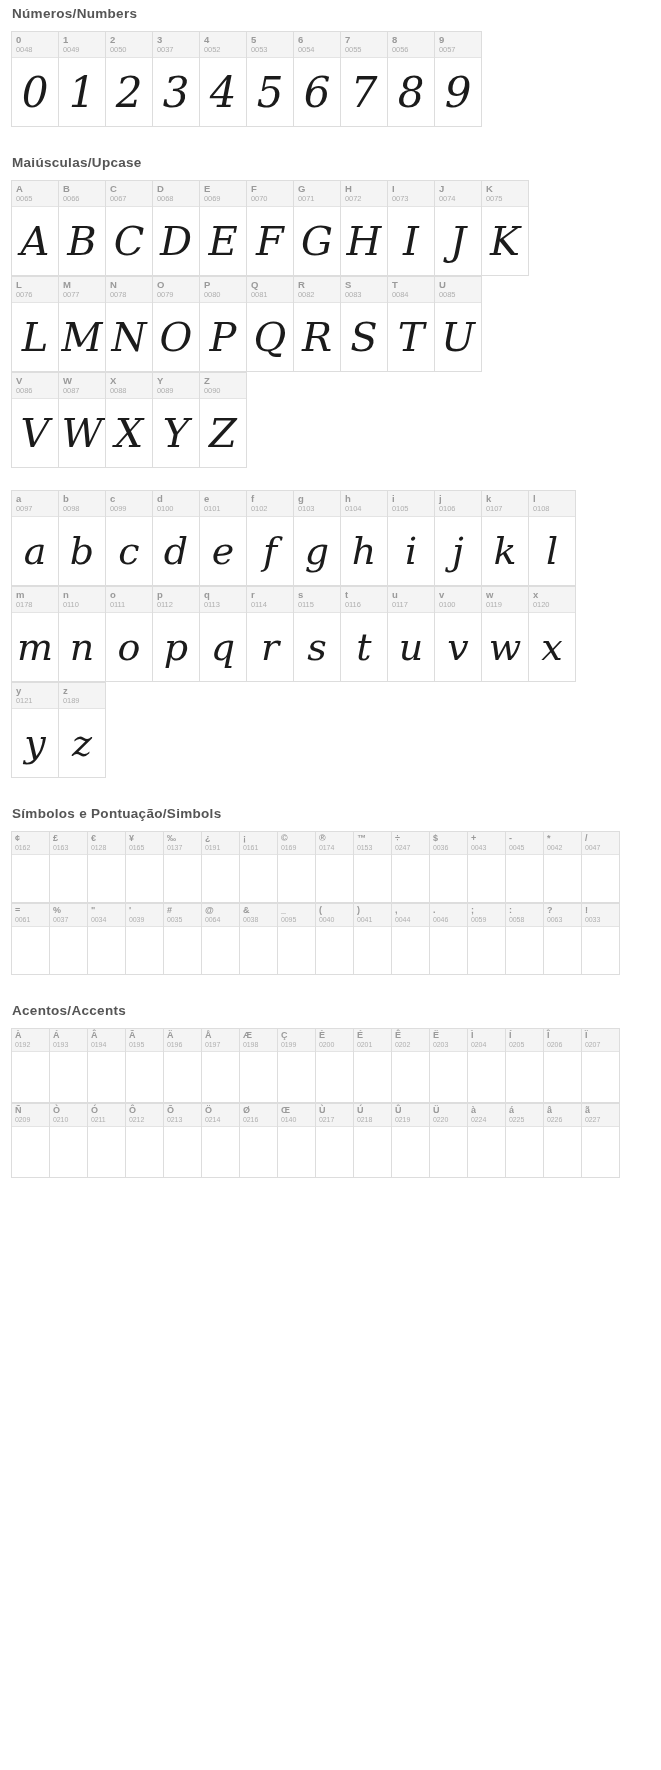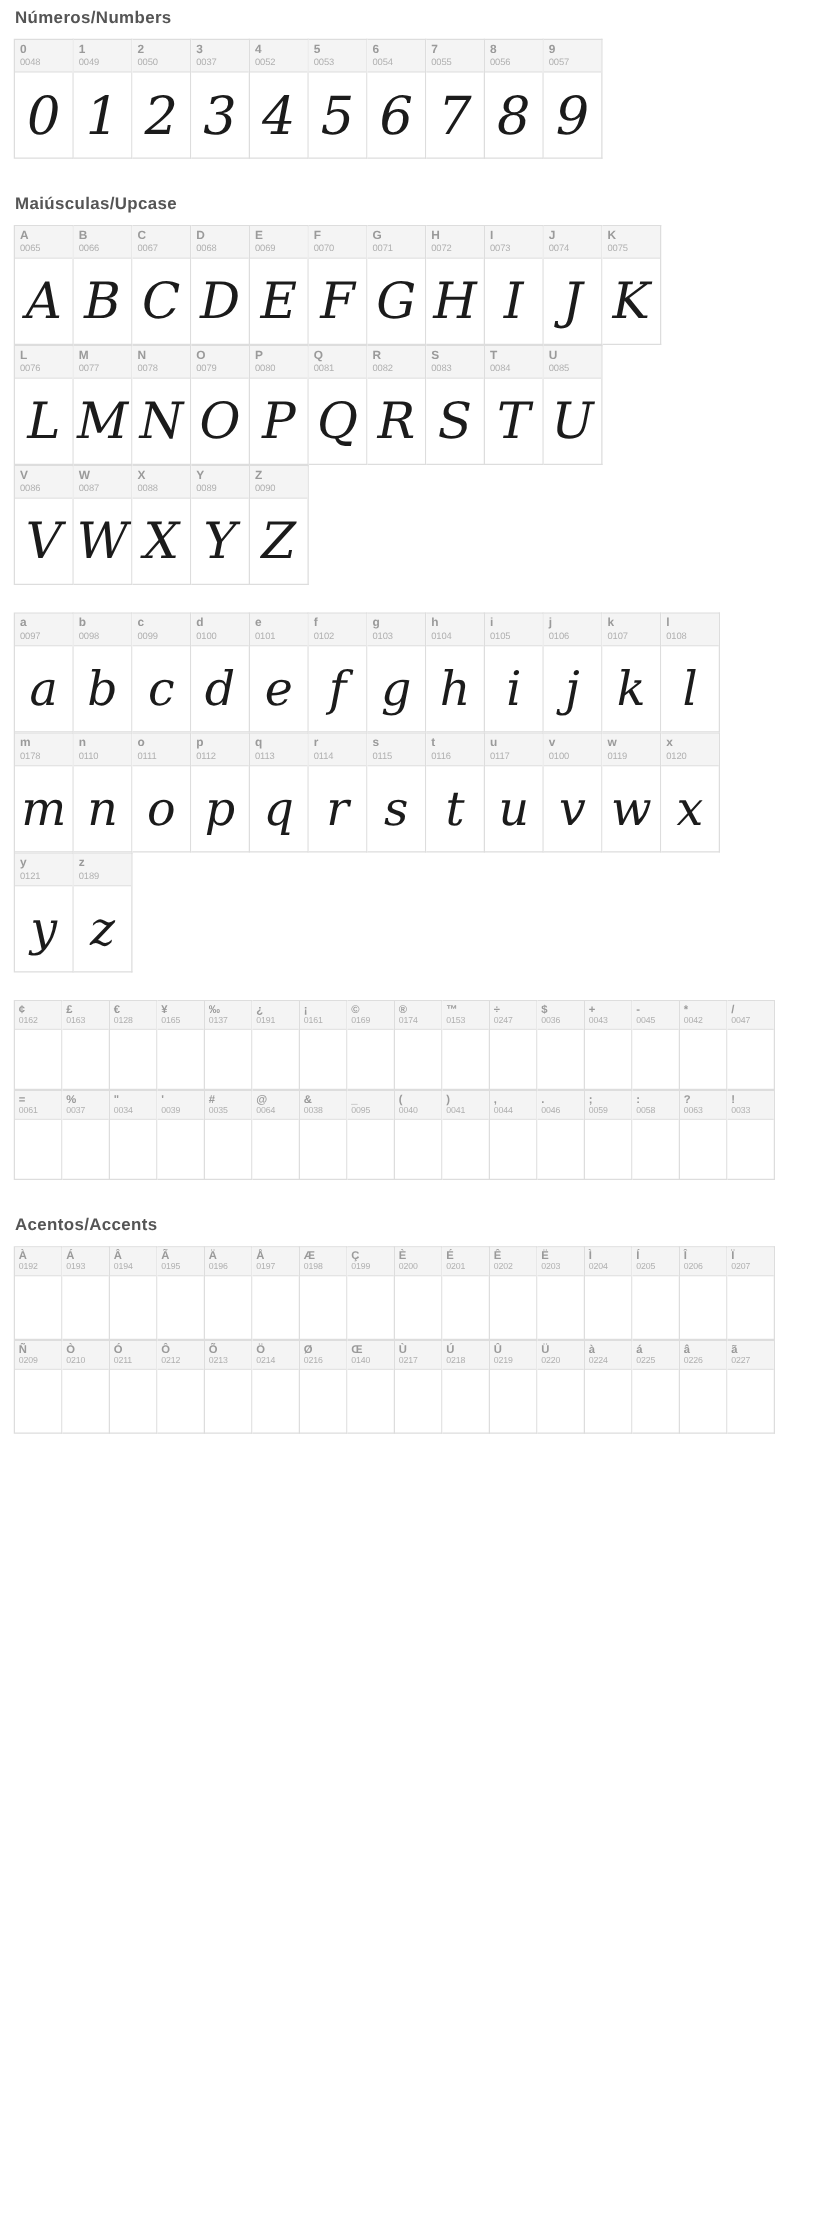--- a/index.html
+++ b/index.html
@@ -559,20 +559,21 @@
         <div class="glyph-cell">
           <div class="glyph-head">
             <span class="glyph-char-label">z</span>
             <span class="glyph-code">0189</span>
           </div>
           <div class="glyph-body">z</div>
         </div>
       </div>
     </div>
     <div class="section">
+      <div class="section-title">Símbolos e Pontuação/Simbols</div>
       <div class="glyph-grid grid-symbols">
         <div class="glyph-cell">
           <div class="glyph-head">
             <span class="glyph-char-label">¢</span>
             <span class="glyph-code">0162</span>
           </div>
           <div class="glyph-body"></div>
         </div>
         <div class="glyph-cell">
           <div class="glyph-head">

